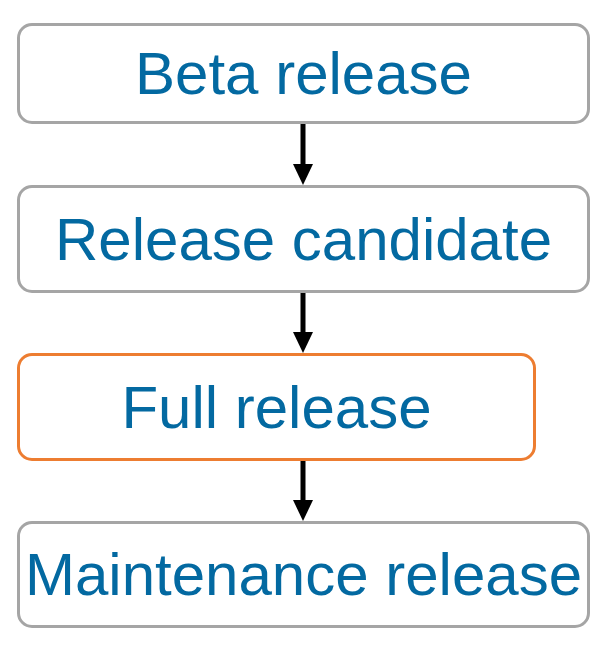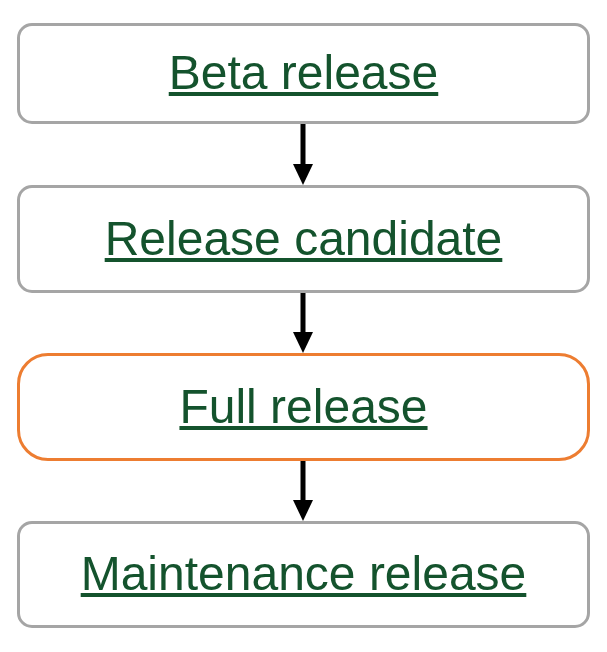--- a/index.html
+++ b/index.html
@@ -23,27 +23,26 @@
     box-sizing: border-box;
     background: #ffffff;
     border-style: solid;
     border-width: 3px;
     border-radius: 15px;
     display: flex;
     align-items: center;
     justify-content: center;
   }
   .node-label {
-    font-size: 48px;
+    font-size: 60px;
     line-height: 1.05;
-    color: #14532d;
+    color: #0369a1;
     white-space: nowrap;
     letter-spacing: 0px;
     font-weight: 400;
-    text-decoration: underline;
   }
   .node.default   { border-color: #A5A5A5; }
   .node.highlight { border-color: #ED7D31; }
 
   .connector {
     position: absolute;
     overflow: visible;
   }
   .connector svg { display: block; }
 </style>
@@ -67,21 +66,21 @@
     <span class="node-label">Release candidate</span>
   </div>
 
   <div class="connector" style="left:281px; top:293px; width:44px; height:60px;">
     <svg width="44" height="60" viewBox="0 0 44 60">
       <rect x="19.5" y="0" width="5" height="43" fill="#000000"></rect>
       <polygon points="12,39 32,39 22,60" fill="#000000"></polygon>
     </svg>
   </div>
 
-  <div class="node highlight" style="left:17px; top:353px; width:573px; height:108px;border-radius:31px;">
+  <div class="node highlight" style="left:17px; top:353px; width:519px; height:108px;">
     <span class="node-label">Full release</span>
   </div>
 
   <div class="connector" style="left:281px; top:461px; width:44px; height:60px;">
     <svg width="44" height="60" viewBox="0 0 44 60">
       <rect x="19.5" y="0" width="5" height="43" fill="#000000"></rect>
       <polygon points="12,39 32,39 22,60" fill="#000000"></polygon>
     </svg>
   </div>
 

